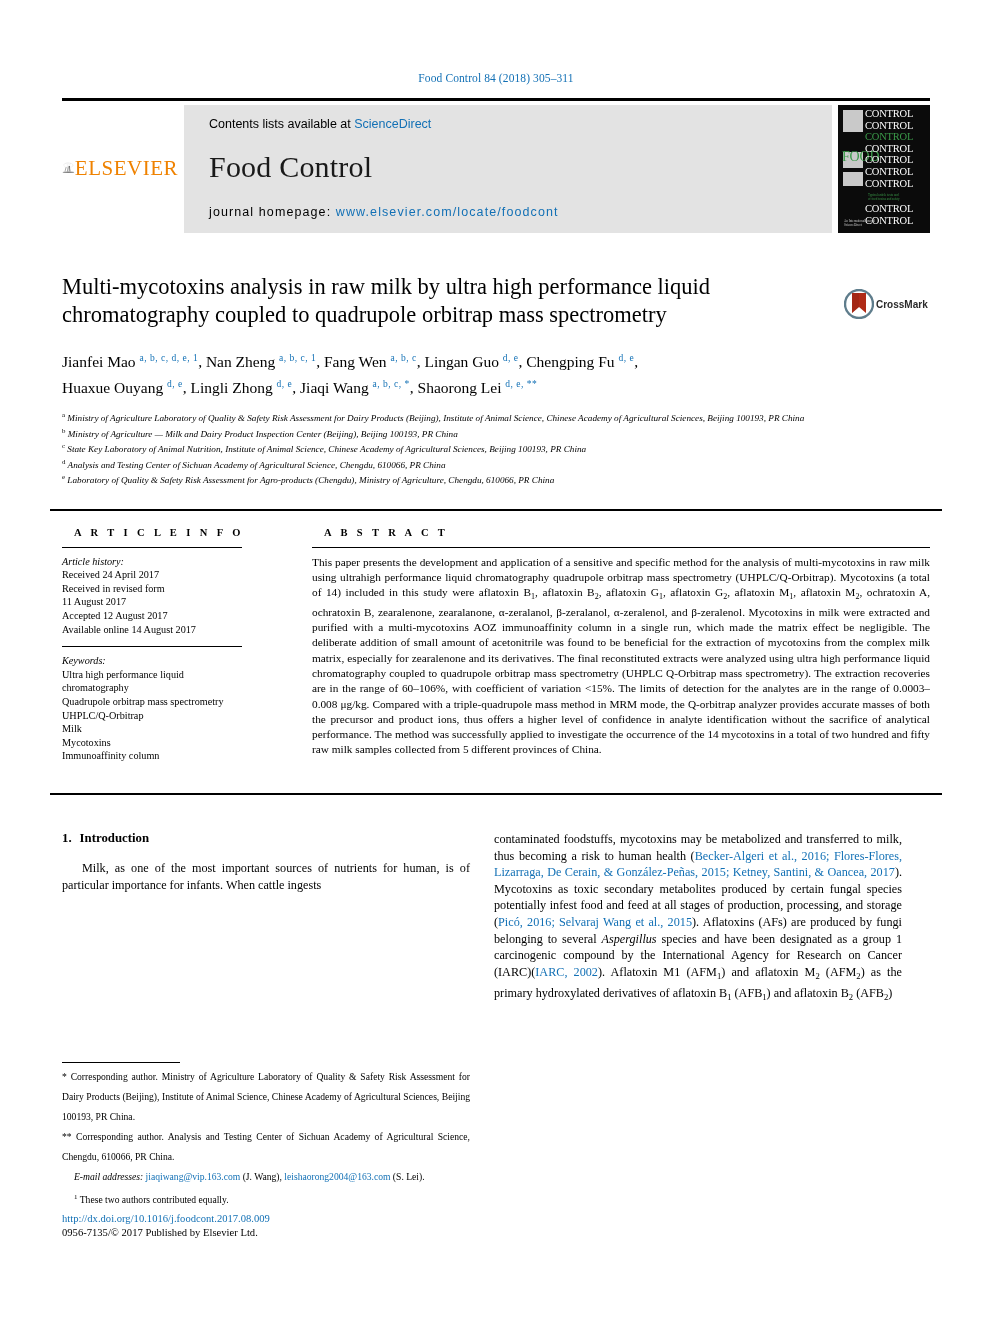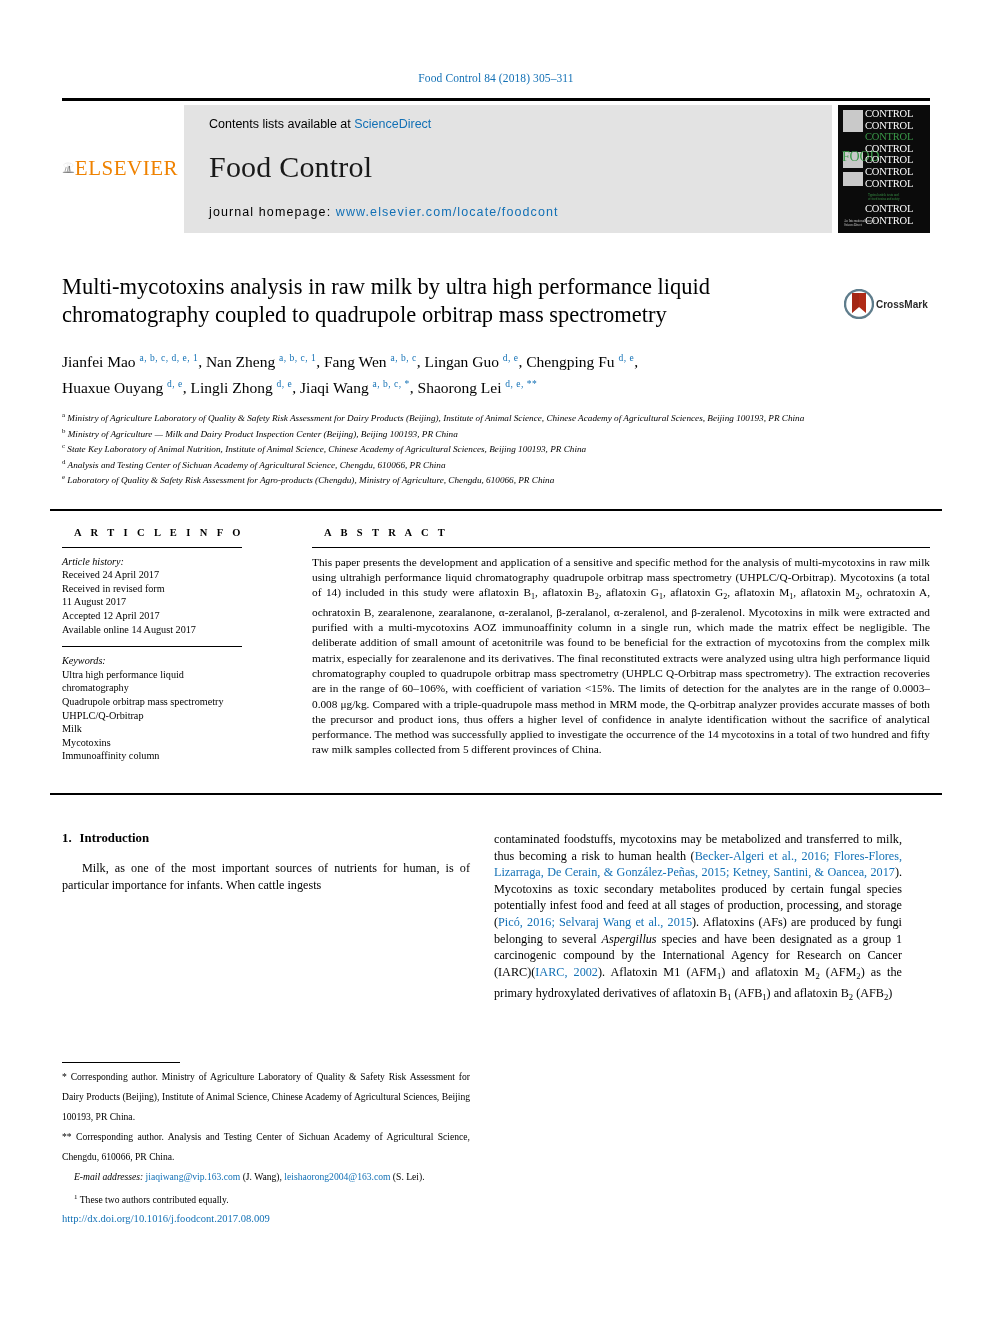--- a/index.html
+++ b/index.html
@@ -406,21 +406,21 @@
   <div class="mid-rule"></div>
 
   <div class="info-abstract">
     <div class="col-info">
       <div class="sec-head">A R T I C L E   I N F O</div>
       <div class="thin-rule"></div>
       <div class="hist-label">Article history:</div>
       <div class="hist-line">Received 24 April 2017</div>
       <div class="hist-line">Received in revised form</div>
       <div class="hist-line">11 August 2017</div>
-      <div class="hist-line">Accepted 12 April 2017</div>
+      <div class="hist-line">Accepted 12 August 2017</div>
       <div class="hist-line">Available online 14 August 2017</div>
 
       <div class="kw-block">
         <div class="thin-rule"></div>
         <div class="kw-label">Keywords:</div>
         <div class="kw-line">Ultra high performance liquid</div>
         <div class="kw-line">chromatography</div>
         <div class="kw-line">Quadrupole orbitrap mass spectrometry</div>
         <div class="kw-line">UHPLC/Q-Orbitrap</div>
         <div class="kw-line">Milk</div>
@@ -463,15 +463,16 @@
       <span>(S. Lei).</span>
     </p>
     <p class="fn">
       <span class="lead"></span><sup>1</sup>
       <span>These two authors contributed equally.</span>
     </p>
   </div>
 
   <div class="doi-block">
     <div class="doi-line">http://dx.doi.org/10.1016/j.foodcont.2017.08.009</div>
+    <div class="issn-line">0956-7135/© 2017 Published by Elsevier Ltd.</div>
   </div>
 
 </div>
 
 </body></html>

